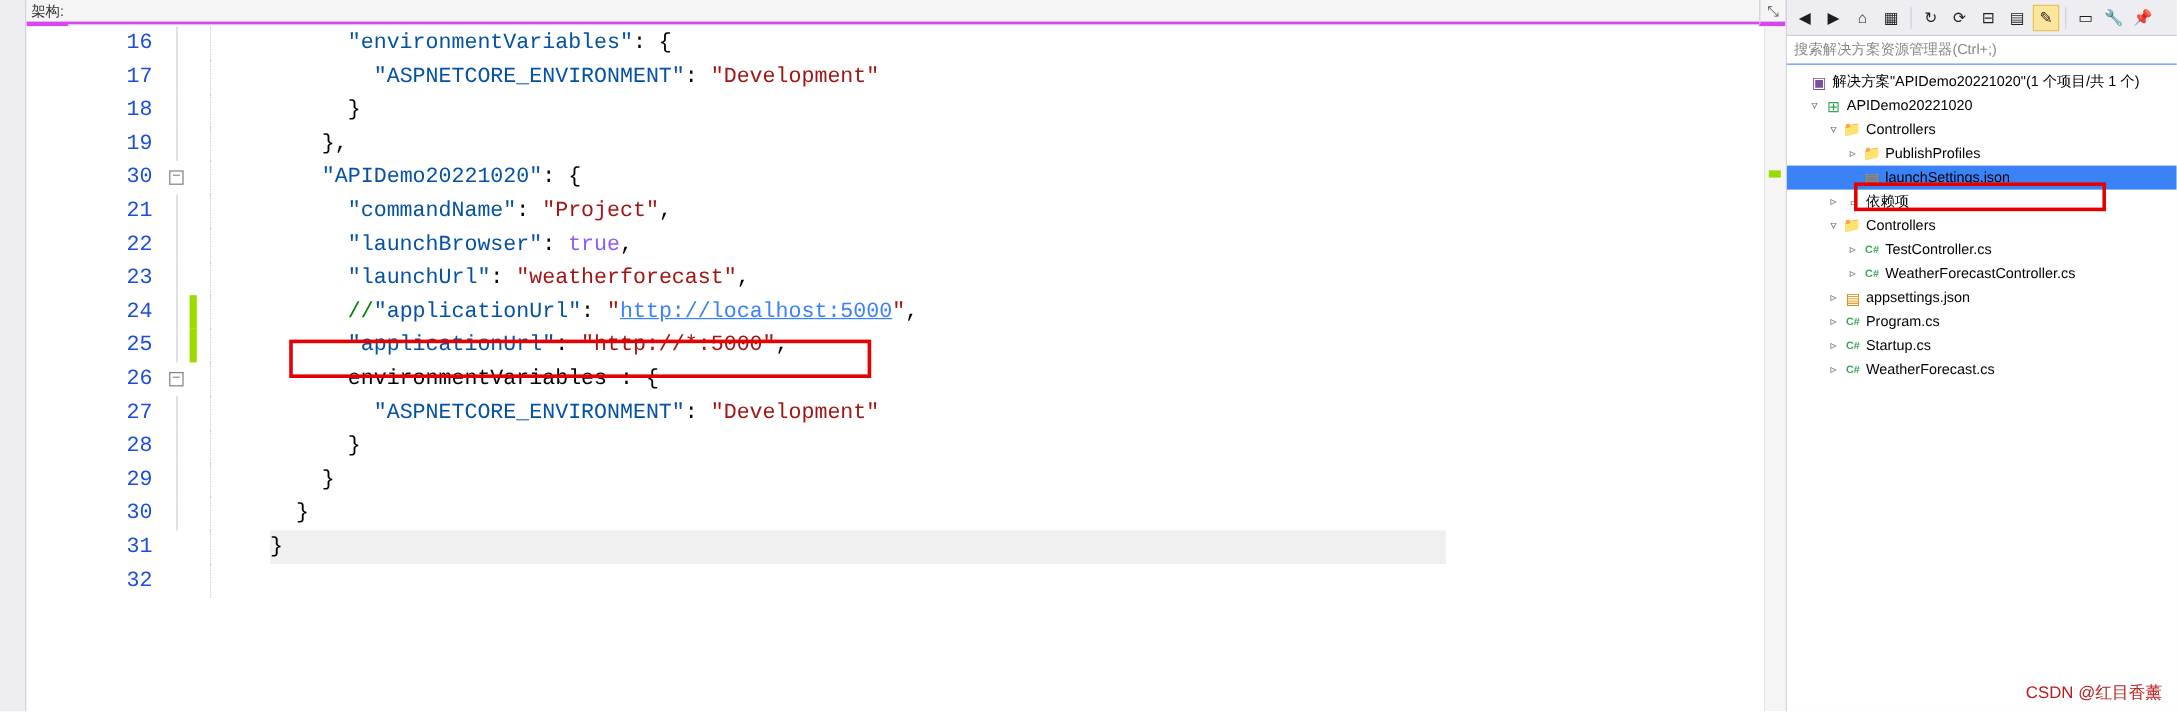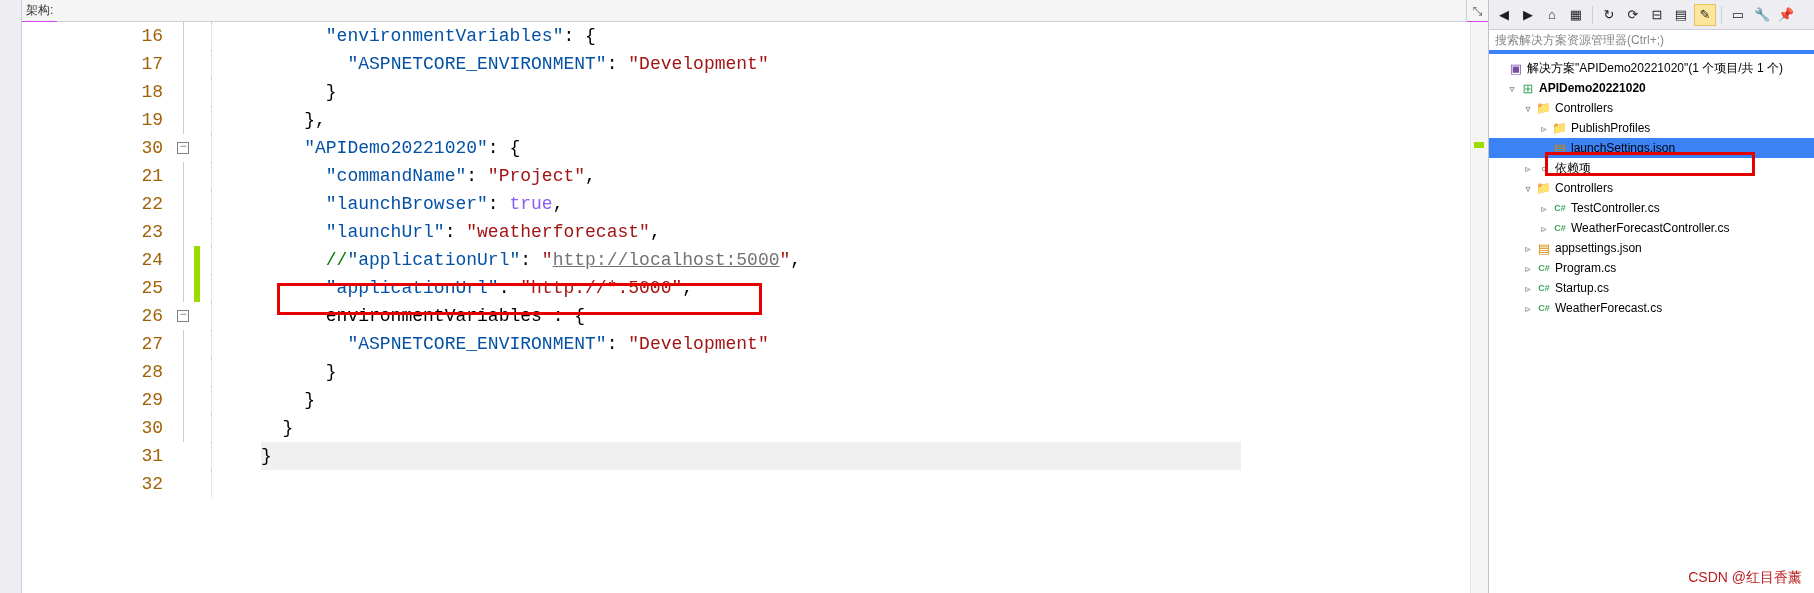--- a/index.html
+++ b/index.html
@@ -19,21 +19,21 @@
 }
 .editor-area {
   flex: 1;
   display: flex;
   flex-direction: column;
   overflow: hidden;
 }
 .arch-bar {
   height: 22px;
   background: #f5f5f5;
-  border-bottom: 1px solid #d946ef;
+  border-bottom: 4px solid #d946ef;
   display: flex;
   align-items: center;
   font-size: 12px;
   color: #333;
 }
 .arch-label { padding: 0 4px; }
 .arch-select {
   flex: 1;
   height: 20px;
   border: 1px solid #cccedb;
@@ -62,25 +62,24 @@
   font-family: Consolas, "Courier New", monospace;
   font-size: 18px;
   line-height: 28px;
   background: #ffffff;
   overflow: hidden;
   position: relative;
 }
 .gutter {
   width: 115px;
   text-align: right;
-  color: #a16207;
+  color: #1d4ed8;
   user-select: none;
   padding-right: 10px;
   background: #ffffff;
-  margin-left: 36px;
 }
 .gutter .ln { height: 28px; }
 .fold-col {
   width: 20px;
   background: #ffffff;
 }
 .fold-col .fc {
   height: 28px;
   display: flex;
   align-items: center;
@@ -142,21 +141,21 @@
   position: absolute;
   border: 3px solid #e60000;
   z-index: 1;
   pointer-events: none;
 }
 .tk-key { color: #0451a5; }
 .tk-str { color: #a31515; }
 .tk-punc { color: #000000; }
 .tk-kw { color: #8b5cf6; }
 .tk-comment { color: #008000; }
-.tk-url { color: #737373; text-decoration: underline; }
+.tk-url { color: #3b82f6; text-decoration: underline; }
 .tk-black { color: #000000; }
 
 .mini-bar-right {
   width: 18px;
   background: #f5f5f5;
   border-left: 1px solid #e5e5e5;
   position: relative;
 }
 .mini-mark {
   position: absolute;
@@ -195,21 +194,21 @@
 .se-toolbar .sep {
   width: 1px;
   height: 18px;
   background: #cccedb;
   margin: 0 3px;
 }
 .se-toolbar .tbtn.sel { background: #fce69b; border: 1px solid #e5c365; }
 .se-search {
   height: 24px;
   background: #ffffff;
-  border-bottom: 4px solid #3b82f6;
+  border-bottom: 1px solid #3b82f6;
   padding: 0 6px;
   color: #888;
   display: flex;
   align-items: center;
   font-size: 12px;
 }
 .se-tree {
   flex: 1;
   background: #ffffff;
   overflow: auto;
@@ -231,21 +230,21 @@
   text-align: center;
 }
 .tree-row .ico {
   width: 18px;
   display: flex;
   align-items: center;
   justify-content: center;
   font-size: 13px;
 }
 .tree-row .lbl { padding-left: 2px; }
-.tree-row.bold .lbl { font-weight: bold; }
+.tree-row.bold .lbl { font-weight: normal; }
 .ind1 { padding-left: 16px; }
 .ind2 { padding-left: 32px; }
 .ind3 { padding-left: 48px; }
 .ico-sln::before { content: "▣"; color: #7b4fa0; }
 .ico-proj::before { content: "⊞"; color: #3ba55d; }
 .ico-conn::before { content: "⚘"; color: #555; }
 .ico-folder::before { content: "📁"; font-size: 12px; }
 .ico-json::before { content: "▤"; color: #d28a00; }
 .ico-cs::before { content: "C#"; color: #3ba55d; font-size: 9px; font-weight: bold; }
 .ico-dep::before { content: "▫"; color: #555; }

